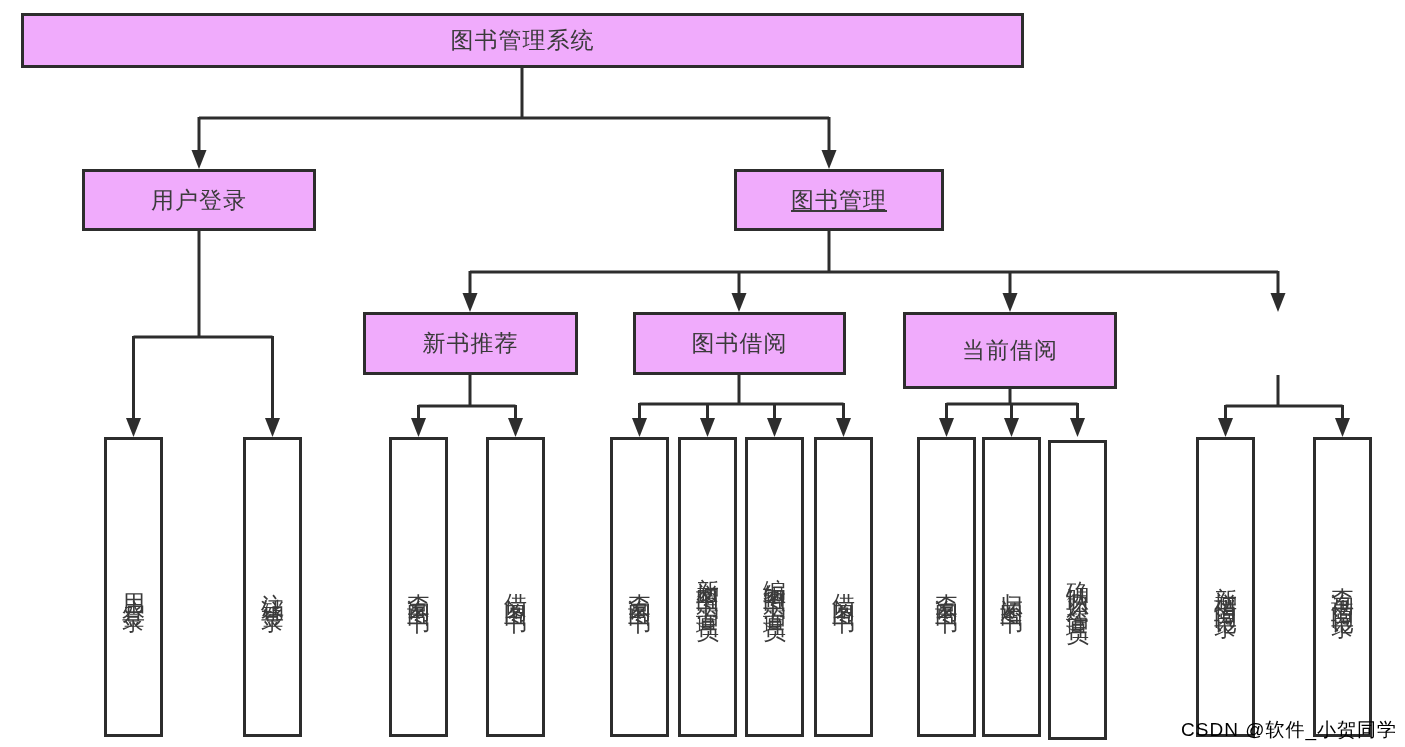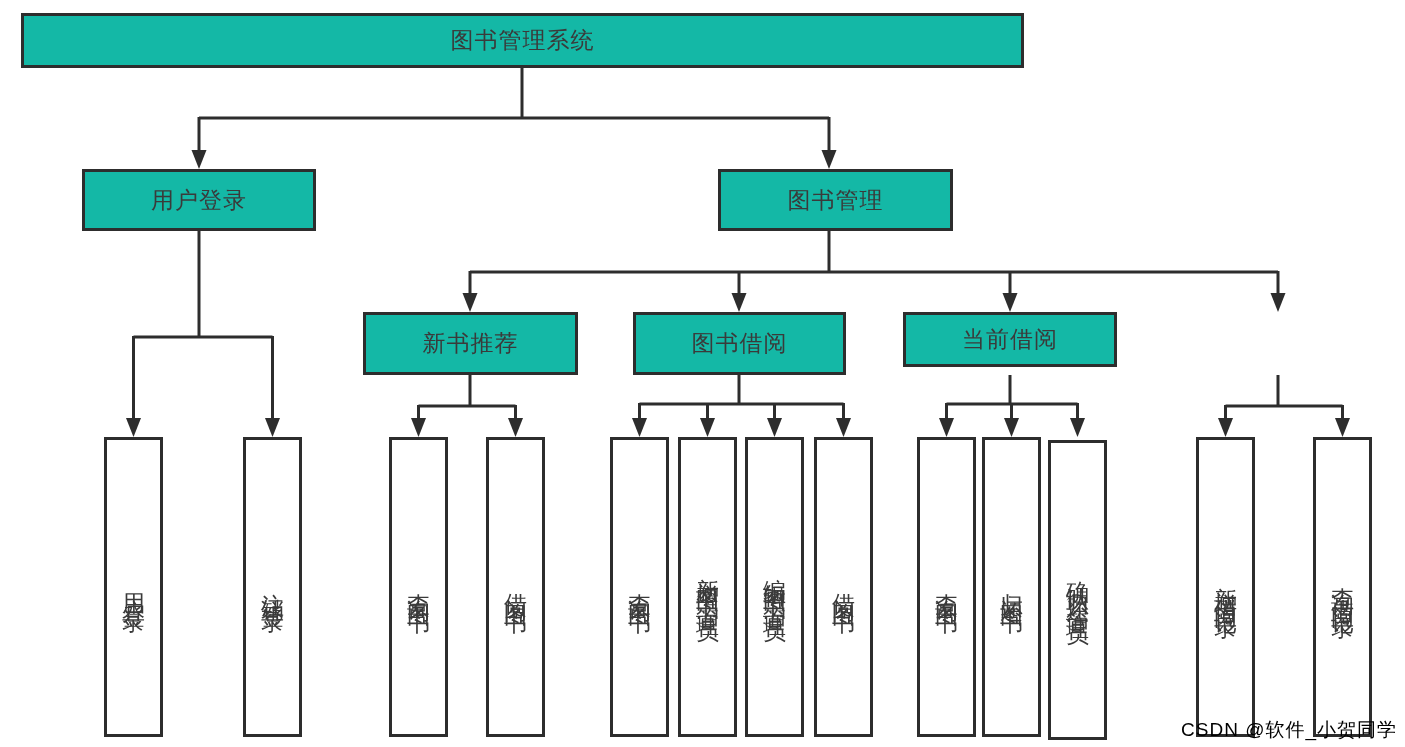--- a/index.html
+++ b/index.html
@@ -17,21 +17,21 @@
   }
   #connector-layer {
     position: absolute;
     left: 0; top: 0;
     width: 1405px; height: 747px;
     pointer-events: none;
   }
   .hbox {
     position: absolute;
     box-sizing: border-box;
-    background: #14b8a6;
+    background: #f0abfc;
     border: 3px solid #2d2d2d;
     display: flex;
     align-items: center;
     justify-content: center;
     color: #3a3a3a;
     font-size: 23px;
     letter-spacing: 1px;
     white-space: nowrap;
   }
   .vbox {
@@ -160,31 +160,31 @@
     </g>
   </svg>
 
   <div class="hbox" style="left:21px; top:13px; width:1003px; height:55px;">
     <span>图书管理系统</span>
   </div>
 
   <div class="hbox" style="left:82px; top:169px; width:234px; height:62px;">
     <span>用户登录</span>
   </div>
-  <div class="hbox" style="left:718px; top:169px; width:235px; height:62px;">
+  <div class="hbox" style="left:734px; top:169px; width:210px; height:62px;text-decoration:underline;">
     <span>图书管理</span>
   </div>
 
   <div class="hbox" style="left:363px; top:312px; width:215px; height:63px;">
     <span>新书推荐</span>
   </div>
   <div class="hbox" style="left:633px; top:312px; width:213px; height:63px;">
     <span>图书借阅</span>
   </div>
-  <div class="hbox" style="left:903px; top:312px; width:214px; height:55px;">
+  <div class="hbox" style="left:903px; top:312px; width:214px; height:77px;">
     <span>当前借阅</span>
   </div>
 
   <div class="vbox" style="left:104px;">
     <span class="vlabel">用户登录</span>
   </div>
   <div class="vbox" style="left:243px;">
     <span class="vlabel">注销登录</span>
   </div>
 

